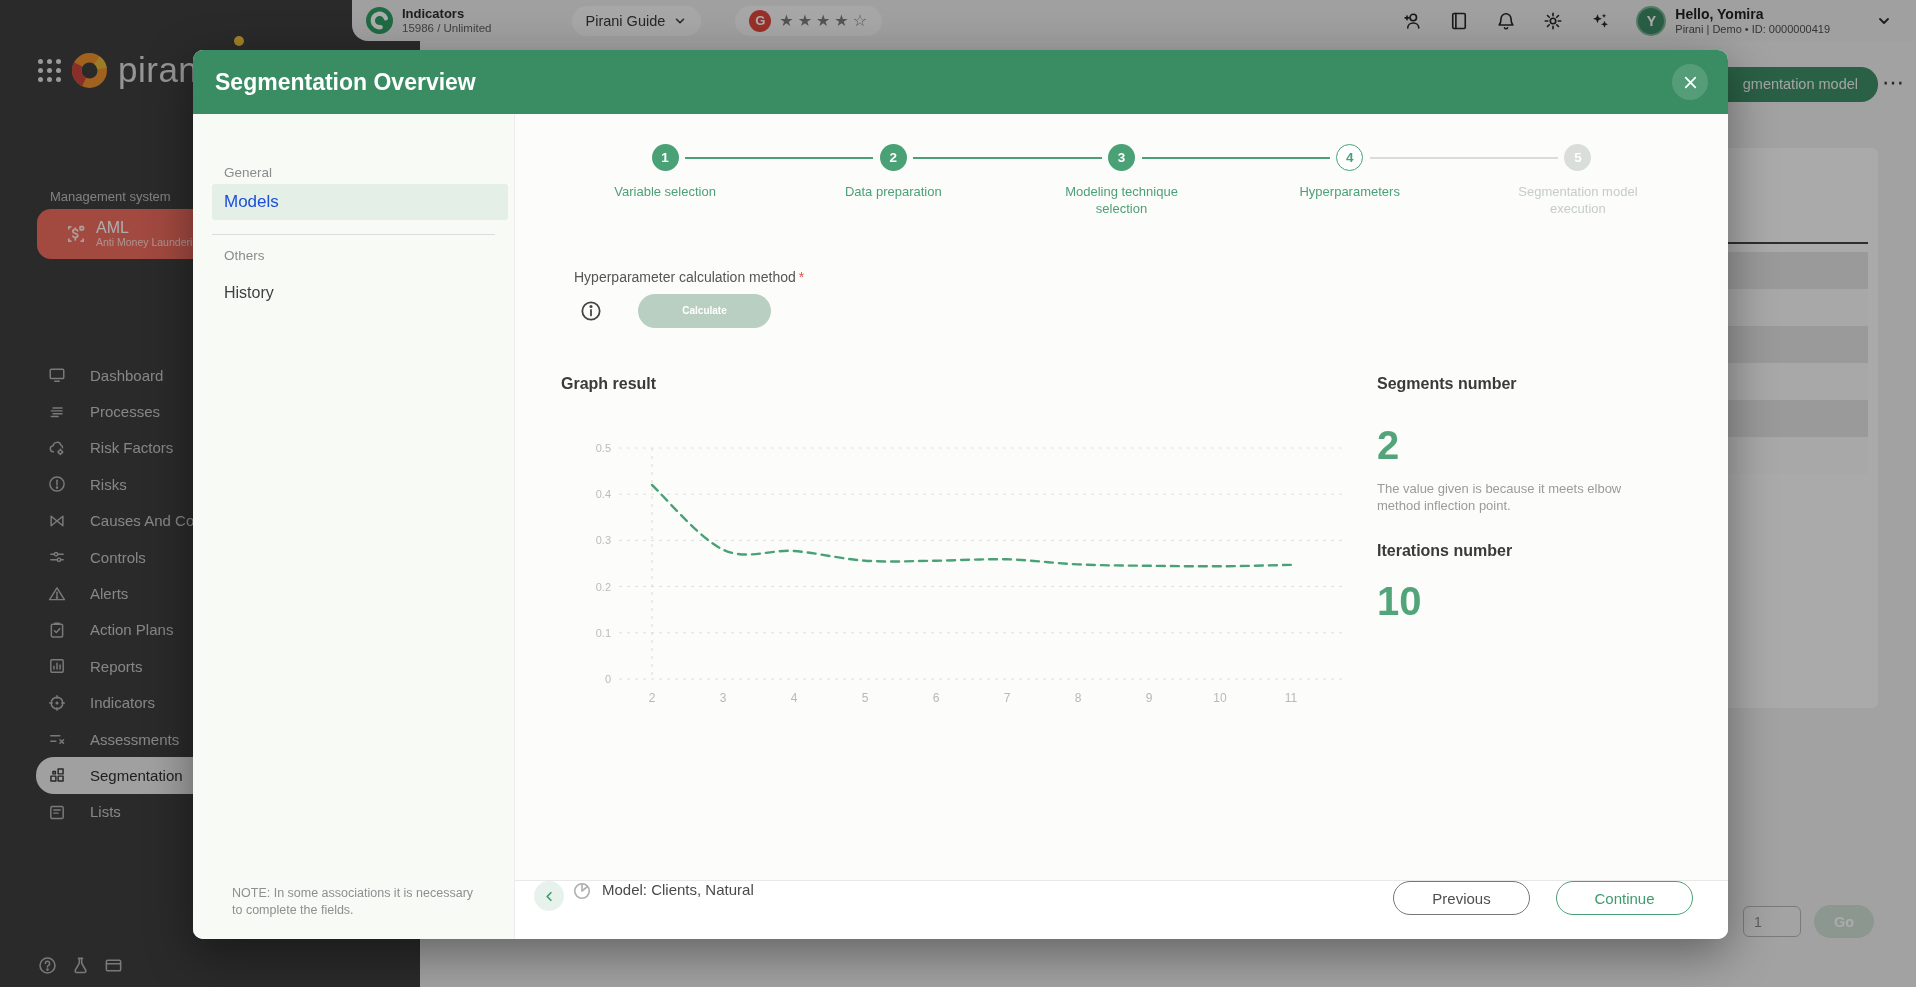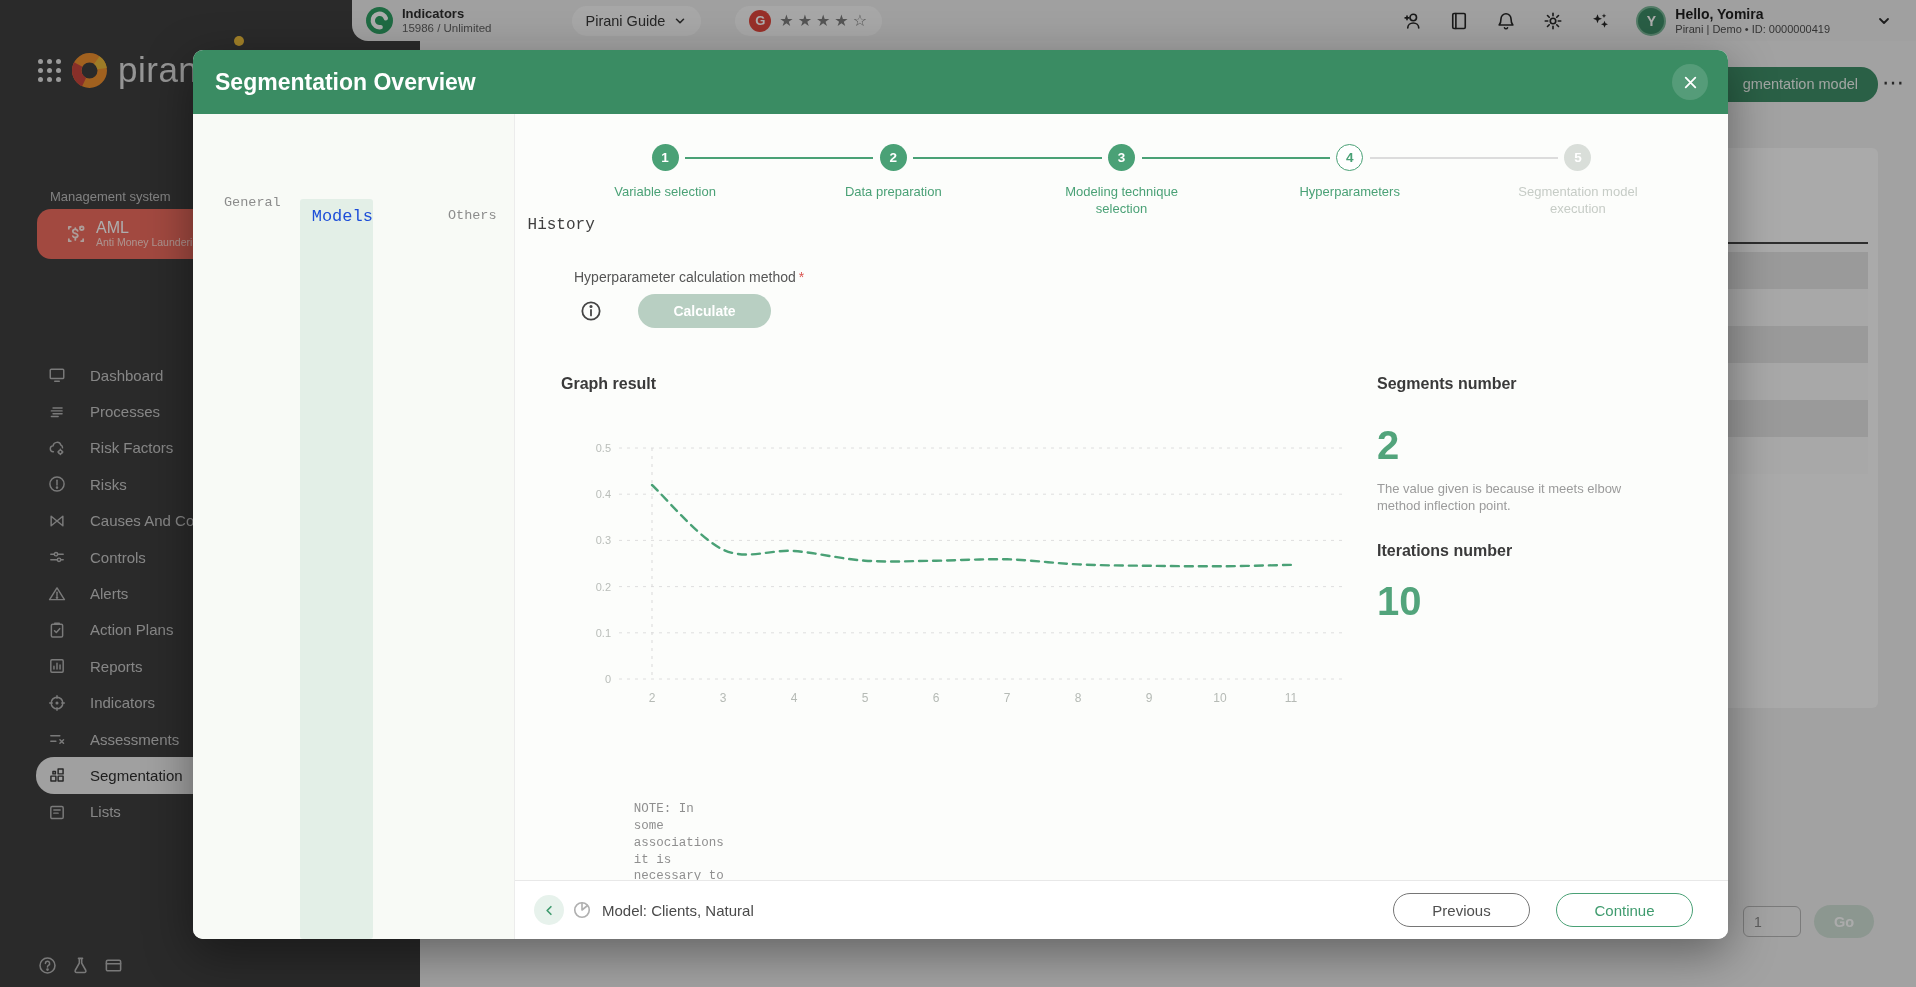--- a/index.html
+++ b/index.html
@@ -64,21 +64,21 @@
   .overlay { position:absolute; inset:0; background:rgba(0,0,0,.32); z-index:10; }
 
   
   .modal { position:absolute; left:193px; top:50px; width:1535px; height:889px; background:#fcfdfb; border-radius:10px; box-shadow:0 14px 48px rgba(0,0,0,.4); z-index:20; display:flex; flex-direction:column; overflow:hidden; }
   .m-header { height:64px; background:#3a8c63; display:flex; align-items:center; padding:0 20px 0 22px; flex:0 0 64px; }
   .m-title { color:#fff; font-size:23px; font-weight:700; }
   .m-close { margin-left:auto; width:36px; height:36px; border-radius:50%; background:rgba(255,255,255,.14); display:flex; align-items:center; justify-content:center; cursor:pointer; }
   .m-close .ico { width:17px; height:17px; color:#fff; }
   .m-body { flex:1; display:flex; min-height:0; }
 
-  .m-nav { width:322px; flex:0 0 322px; background:#f8faf6; border-right:1px solid #ececec; display:flex; padding-top:81px;font-family:Liberation Mono, monospace; }
+  .m-nav { width:322px; flex:0 0 322px; background:#f8faf6; border-right:1px solid #ececec; display:flex; flex-direction:column; padding-top:51px; }
   .m-nav .sec-label { padding-left:31px; font-size:13.5px; color:#8c8c8c; }
   .m-nav .nav-item { margin-top:13px; padding:8px 0 8px 31px; font-size:16px; color:#3f3f3f; cursor:pointer; }
   .m-nav .nav-item.active { margin:4px 6px 0 19px; padding:8px 0 8px 12px; background:#e3efe7; border-radius:3px; color:#1d4ed8; font-size:17px; }
   .m-nav hr { border:none; border-top:1px solid #dcdcdc; margin:14px 19px 0 19px; }
   .m-nav .sec-label.others { margin-top:13px; }
   .m-note { margin-top:auto; padding:0 40px 20px 39px; font-size:12.5px; line-height:1.35; color:#8f8f8f; }
 
   .m-main { flex:1; display:flex; flex-direction:column; min-width:0; }
   .stepper { display:flex; margin:30px 36px 0 36px; }
   .step { flex:1; position:relative; display:flex; flex-direction:column; align-items:center; cursor:pointer; }
@@ -92,33 +92,33 @@
   .step-label { margin-top:13px; font-size:13px; text-align:center; max-width:160px; line-height:1.3; color:#4aa176; font-weight:500; }
   .step.upcoming .step-label { color:#c6ccc6; }
 
   .form-row-label { margin:51px 0 0 59px; font-size:14px; color:#555; }
   .req { color:#d9534f; margin-left:3px; }
   .form-row { display:flex; align-items:center; margin:9px 0 0 47px; }
   .select { width:895px; height:36px; border:1px solid #c9c9c9; border-radius:6px; background:#fff; display:flex; align-items:center; padding:0 14px; cursor:pointer; }
   .select-value { font-size:15px; color:#a0a0a0; }
   .select .ico { margin-left:auto; width:16px; height:16px; color:#333; }
   .info-btn { margin-left:18px; width:22px; height:22px; color:#444; cursor:pointer; }
-  .calc-btn { margin-left:36px; width:133px; height:34px; border:none; border-radius:17px; background:#b8cfc2; color:#fff; font-size:14px; font-weight:700; cursor:pointer; font-family:"Liberation Sans",sans-serif; }
+  .calc-btn { margin-left:36px; width:133px; height:34px; border:none; border-radius:17px; background:#b8cfc2; color:#fff; font-size:10px; font-weight:700; cursor:pointer; font-family:"Liberation Sans",sans-serif; }
 
   .result-row { display:flex; margin-top:47px; }
   .graph-col { margin-left:46px; width:800px; flex:0 0 800px; }
   .block-title { font-size:16px; font-weight:700; color:#3a3a3a; }
   .chart-wrap { margin-top:35px; }
   .info-col { margin-left:16px; width:300px; }
   .big-num { margin-top:30px; font-size:40px; font-weight:700; color:#52a47b; line-height:1.1; }
   .hint { margin-top:14px; font-size:13px; line-height:1.3; color:#9b9b9b; max-width:260px; }
   .iter-title { margin-top:27px; }
   .big-num.iter { margin-top:19px; }
 
-  .m-footer { margin-top:auto; height:59px; flex:0 0 59px; background:#fff; border-top:1px solid #e8e8e8; display:flex; align-items:center; padding:0 35px 0 19px; }
+  .m-footer { margin-top:auto; height:59px; flex:0 0 59px; background:#fff; border-top:1px solid #e8e8e8; display:flex; padding:0 35px 0 19px; }
   .back-btn { width:30px; height:30px; border-radius:50%; background:#e7f2ec; display:flex; align-items:center; justify-content:center; cursor:pointer; }
   .back-btn .ico { width:15px; height:15px; color:#3f9b6e; }
   .pie-ico { width:20px; height:20px; color:#b0b0b0; margin-left:8px; }
   .model-label { margin-left:10px; font-size:15px; color:#4a4a4a; }
   .footer-btns { margin-left:auto; display:flex; gap:26px; }
   .pill-btn { width:137px; height:34px; border-radius:17px; background:#fff; font-size:15px; cursor:pointer; font-family:"Liberation Sans",sans-serif; }
   .prev-btn { border:1px solid #767676; color:#4f4f4f; }
   .cont-btn { border:1px solid #4aa176; color:#3f9b6e; font-weight:500; }
 </style>
 </head>

